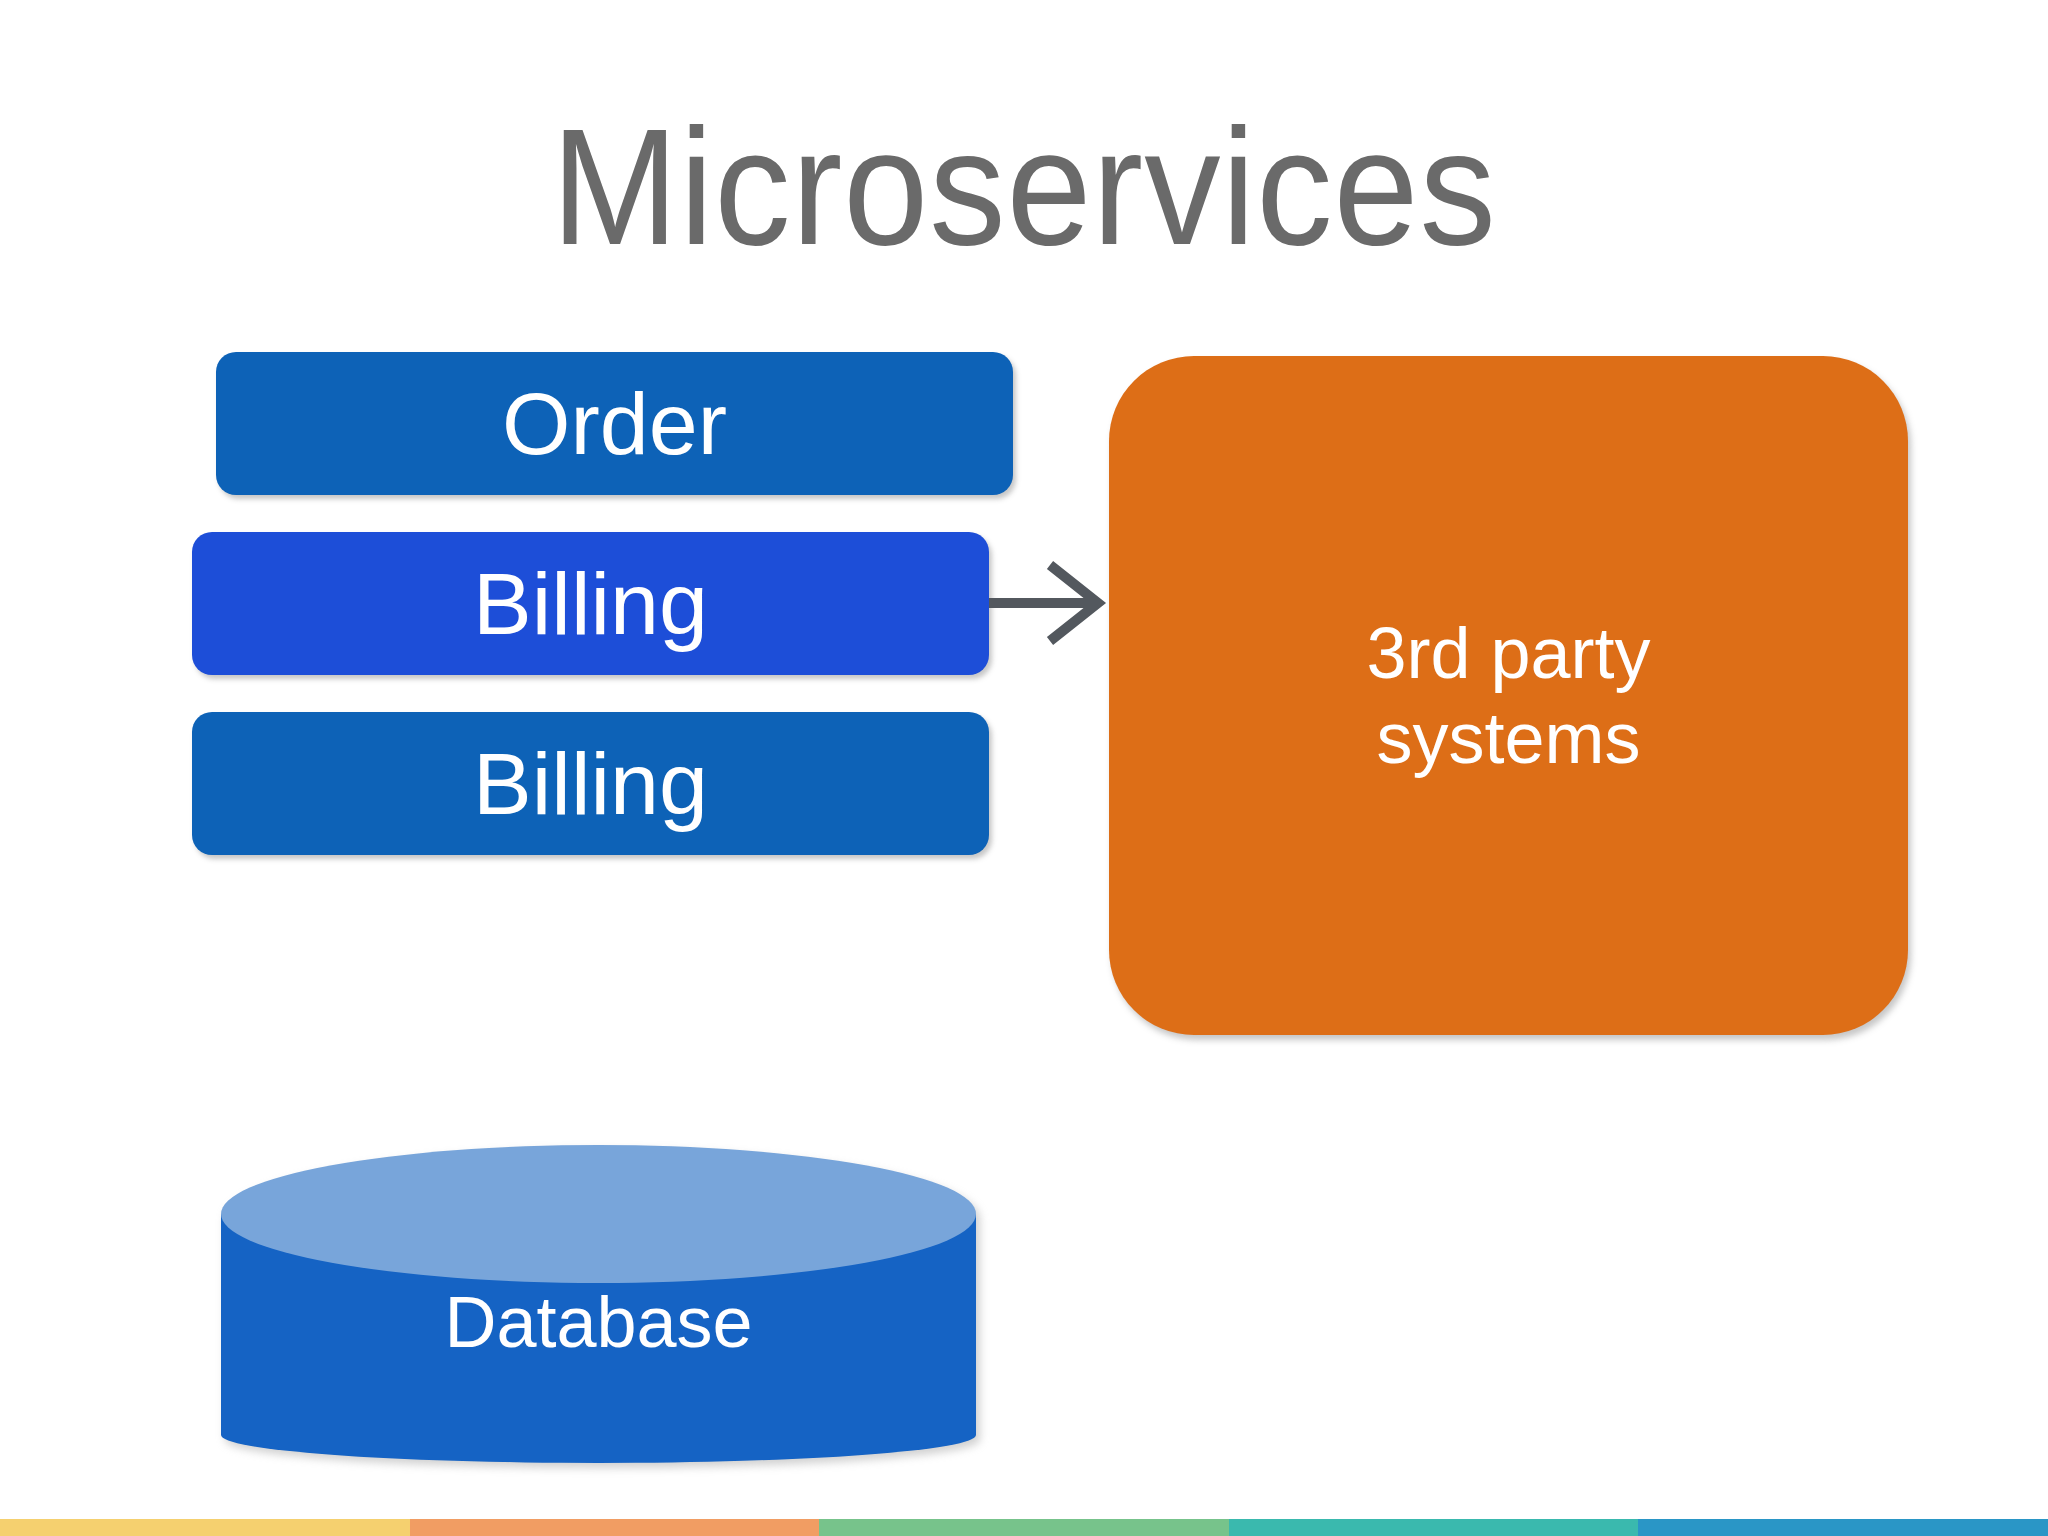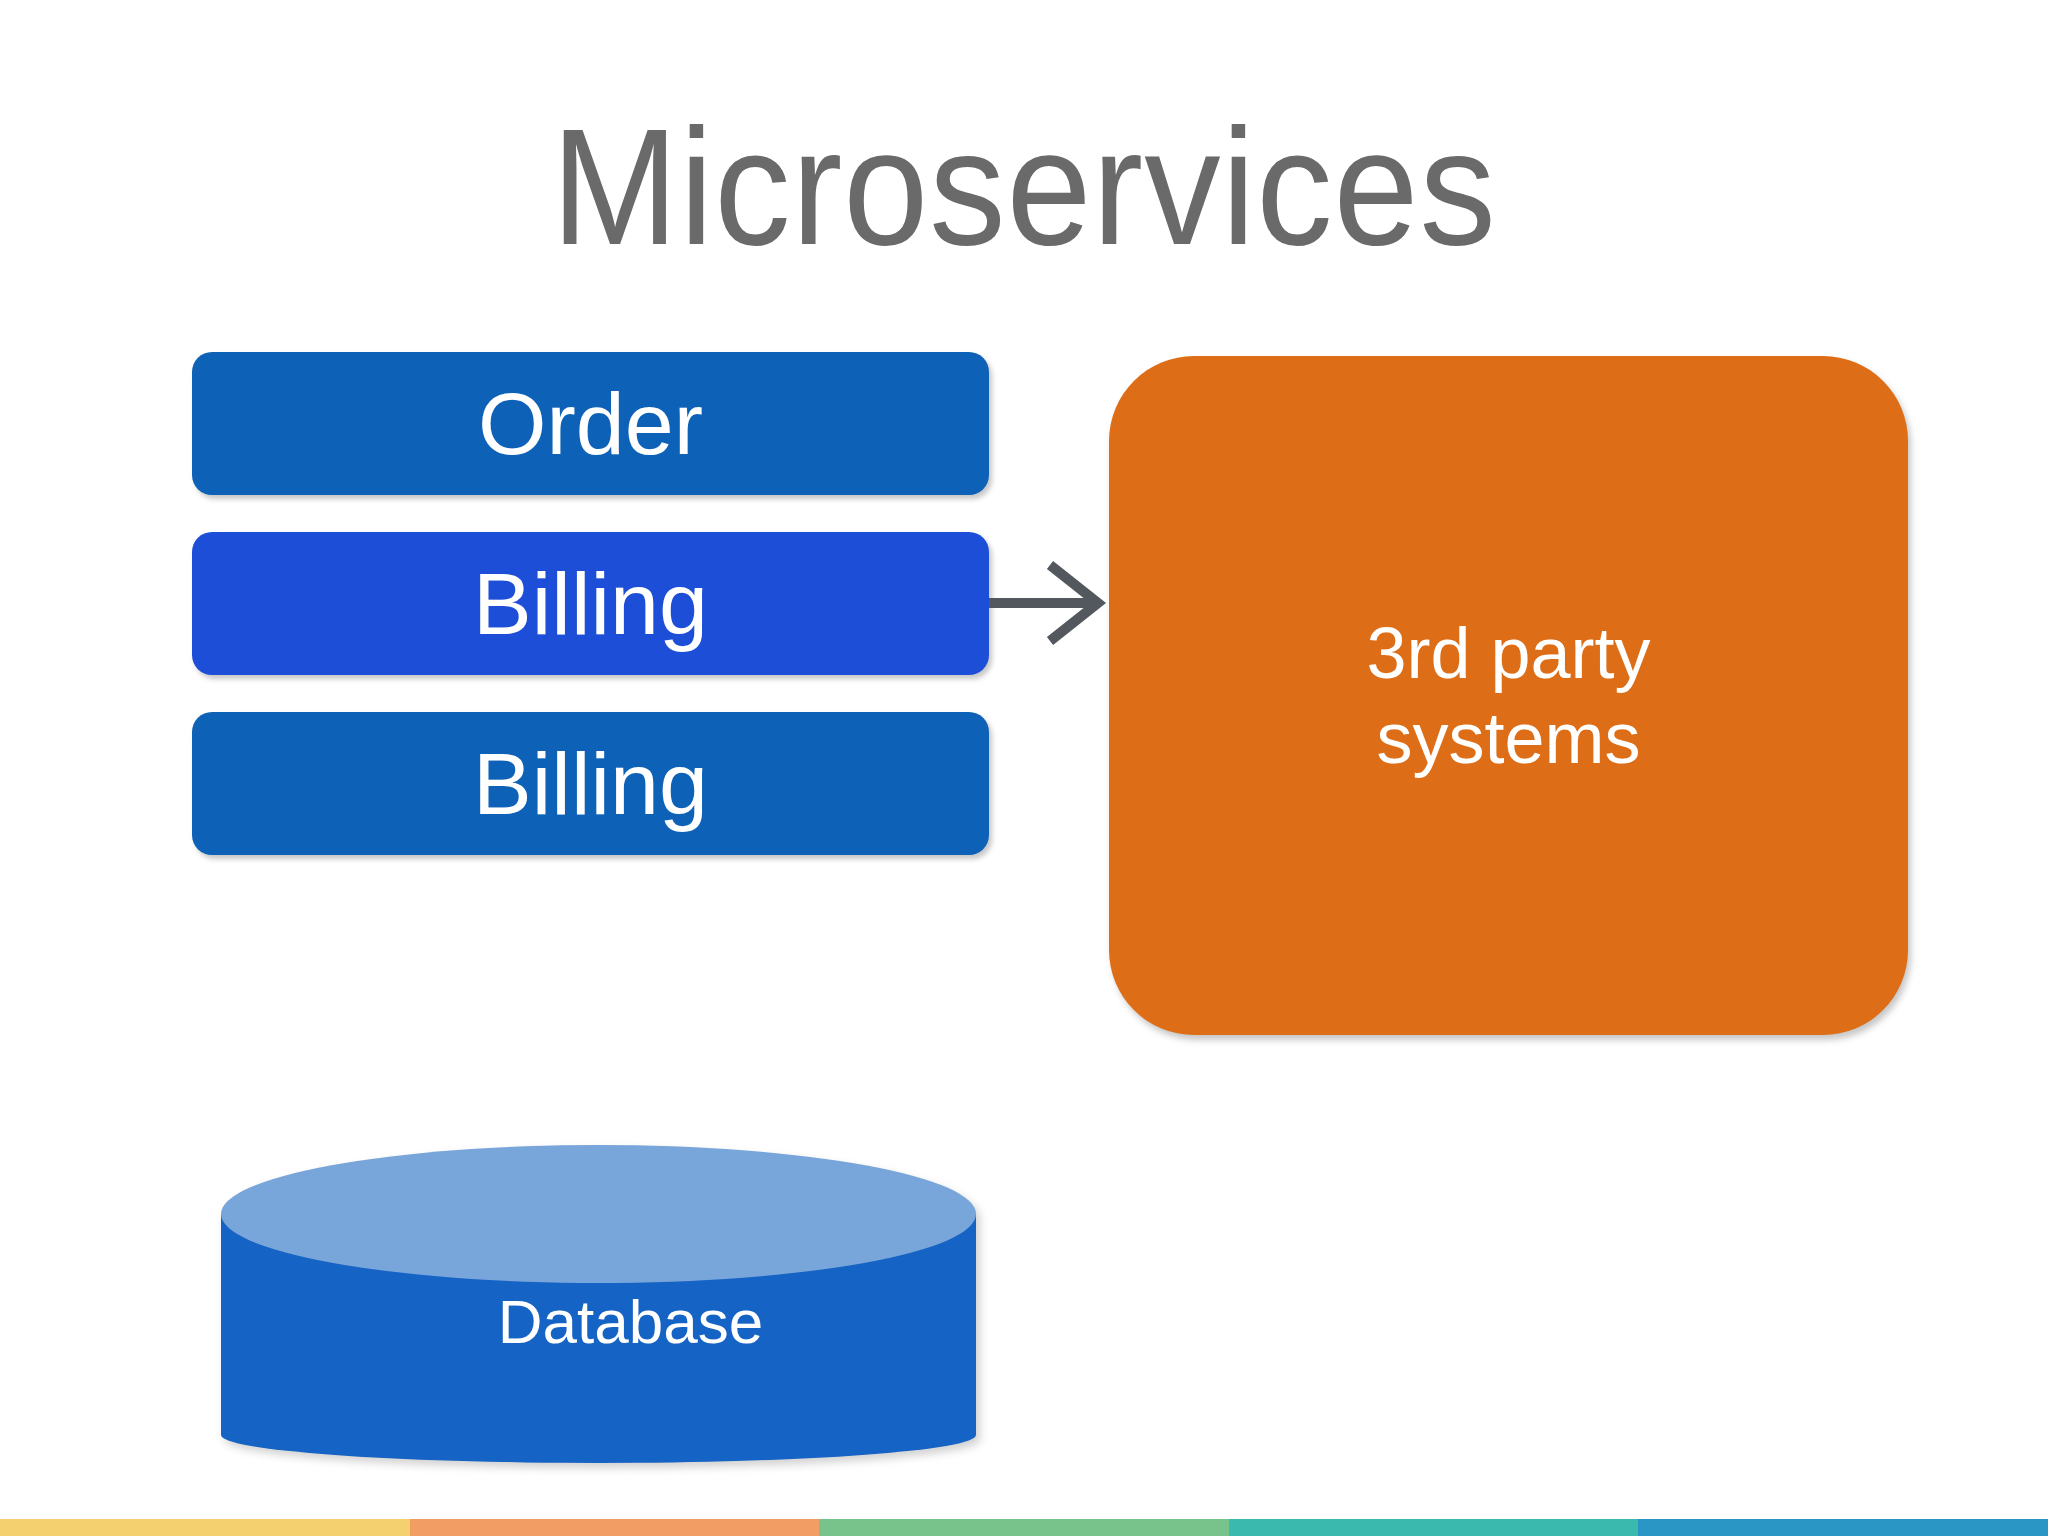--- a/index.html
+++ b/index.html
@@ -30,33 +30,33 @@
     box-shadow:3px 5px 6px rgba(130,130,130,.45);
   }
   .tp-label{width:560px;text-align:center;font-size:72px;line-height:1.18;color:#ffffff;}
   
   .cylinder{
     position:absolute;left:221px;top:1145px;width:755px;height:330px;
     filter:drop-shadow(4px 5px 4px rgba(140,140,140,.4));
   }
   .cyl-top{position:absolute;top:0;left:0;width:100%;height:138px;border-radius:50%;z-index:2;}
   .cyl-body{position:absolute;top:69px;left:0;width:100%;height:249px;border-radius:0 0 50% 50% / 0 0 28px 28px;z-index:1;}
-  .cyl-label{position:absolute;z-index:3;top:122px;left:0;width:100%;text-align:center;font-size:62px;line-height:110px;color:#ffffff;margin-left:32px;}
+  .cyl-label{position:absolute;z-index:3;top:122px;left:0;width:100%;text-align:center;font-size:72px;line-height:110px;color:#ffffff;}
   
   .footer{position:absolute;left:0;top:1519px;width:100%;height:17px;display:flex;}
   .footer .seg{flex:1 1 20%;height:100%;}
 </style>
 </head>
 <body>
 
 <div class="stage">
 
   <h1 class="title" style="color: rgb(106, 106, 106);">Microservices</h1>
 
-  <div class="service-box pos-0" style="background: rgb(13, 98, 183);">
+  <div class="service-box pos-0" style="background: rgb(13, 98, 183); margin-left: 24px;">
     <span class="label">Order</span>
   </div>
 
   <div class="service-box pos-1" style="background: #1d4ed8;">
     <span class="label">Billing</span>
   </div>
 
   <div class="service-box pos-2" style="background: rgb(13, 98, 183);">
     <span class="label">Billing</span>
   </div>

